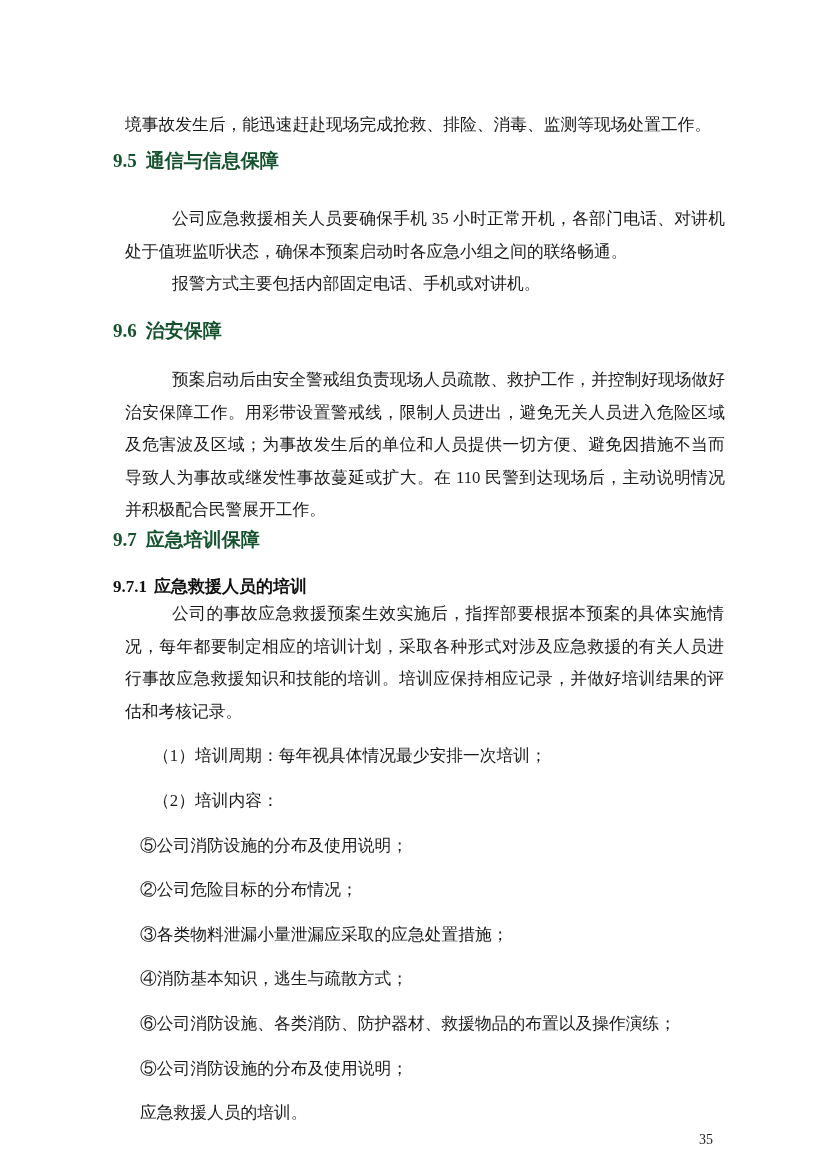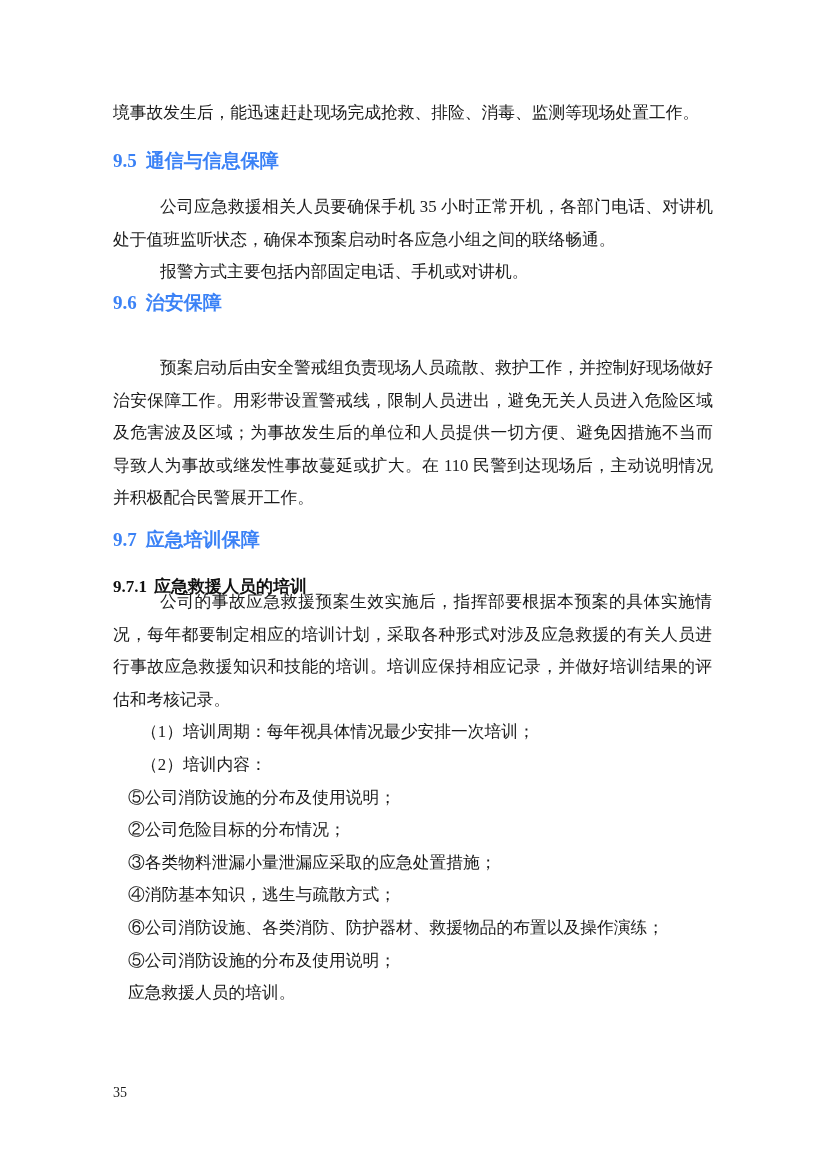--- a/index.html
+++ b/index.html
@@ -17,37 +17,37 @@
     position: absolute;
     left: 113px;
     top: 0;
     width: 600px;
     height: 100%;
   }
   .body {
     position: absolute;
     left: 0;
     width: 600px;
-    margin: 0;
+    margin: 12px;
     font-size: 16.75px;
     line-height: 32.6px;
     text-align: justify;
     color: #1a1a1a;
   }
   .indent { text-indent: 47px; }
   .sec-h {
     position: absolute;
     left: 0;
     width: 600px;
     margin: 0;
     font-size: 19px;
     line-height: 26px;
     font-weight: 700;
     font-family: "Liberation Sans", "DejaVu Sans", sans-serif;
-    color: #3b82f6;
+    color: #14532d;
   }
   .sub-h {
     position: absolute;
     left: 0;
     width: 600px;
     margin: 0;
     font-size: 17px;
     line-height: 24px;
     font-weight: 700;
     font-family: "Liberation Sans", "DejaVu Sans", sans-serif;
@@ -64,23 +64,23 @@
     left: 0;
     width: 600px;
   }
   .run .body { position: static; }
   .narrow { width: 599px; }
   .num-item { text-indent: 28px; text-align: left; }
   .circ-item { text-indent: 15px; text-align: left; }
   .pageno {
     position: absolute;
     left: 0;
-    top: 1085px;
+    top: 1132px;
     width: 600px;
-    text-align: left;
+    text-align: right;
     font-size: 14px;
     line-height: 16px;
     color: #1a1a1a;
   }
 </style>
 </head>
 <body>
 
 <div class="page">
   <div class="col">
@@ -88,21 +88,21 @@
     <p class="body" style="top:97px">境事故发生后，能迅速赶赴现场完成抢救、排险、消毒、监测等现场处置工作。</p>
 
     <h2 class="sec-h" style="top:148px">
       <span class="h-num">9.5</span><span>通信与信息保障</span>
     </h2>
 
     <p class="body indent" style="top:191px">公司应急救援相关人员要确保手机 35 小时正常开机，各部门电话、对讲机处于值班监听状态，确保本预案启动时各应急小组之间的联络畅通。</p>
 
     <p class="body indent" style="top:256px">报警方式主要包括内部固定电话、手机或对讲机。</p>
 
-    <h2 class="sec-h" style="top:290px">
+    <h2 class="sec-h" style="top:318px">
       <span class="h-num">9.6</span><span>治安保障</span>
     </h2>
 
     <p class="body indent" style="top:352px">预案启动后由安全警戒组负责现场人员疏散、救护工作，并控制好现场做好治安保障工作。用彩带设置警戒线，限制人员进出，避免无关人员进入危险区域及危害波及区域；为事故发生后的单位和人员提供一切方便、避免因措施不当而导致人为事故或继发性事故蔓延或扩大。在 110 民警到达现场后，主动说明情况并积极配合民警展开工作。</p>
 
     <h2 class="sec-h" style="top:527px">
       <span class="h-num">9.7</span><span>应急培训保障</span>
     </h2>
 
     <h3 class="sub-h" style="top:575px">

